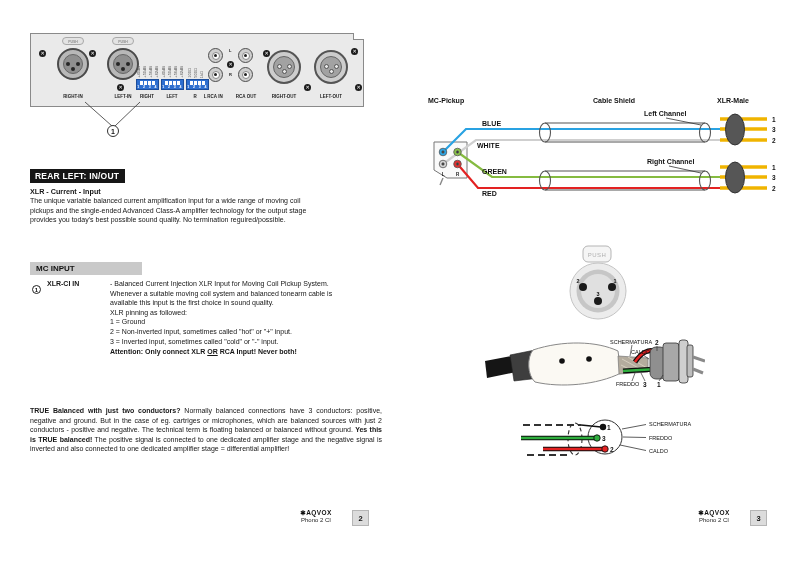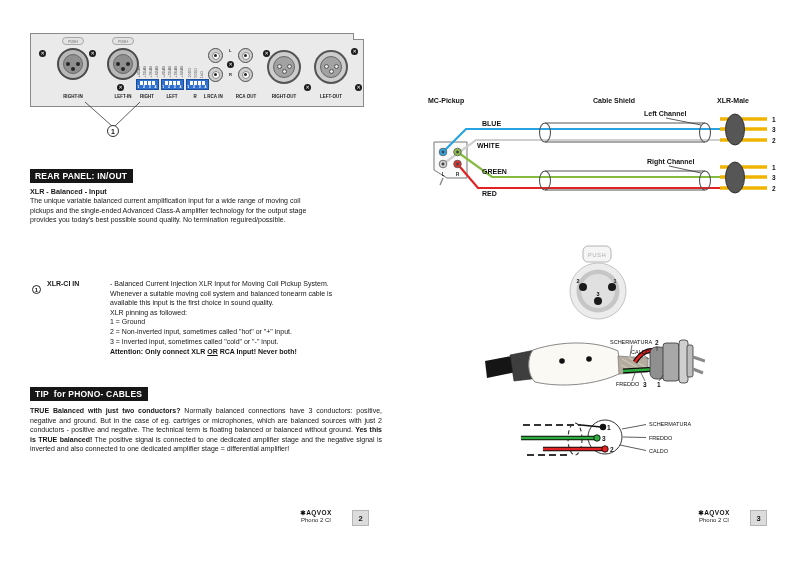--- a/index.html
+++ b/index.html
@@ -195,43 +195,43 @@
     </div>
 
     <svg class="abs" style="left:60px;top:100px" width="90" height="40" viewBox="0 0 90 40">
       <line x1="25" y1="2" x2="52" y2="26" stroke="#333" stroke-width="0.8"></line>
       <line x1="80" y1="2" x2="55" y2="26" stroke="#333" stroke-width="0.8"></line>
       <circle cx="53" cy="31" r="5.5" fill="#fff" stroke="#333" stroke-width="1"></circle>
       <text x="53" y="33.7" text-anchor="middle" font-size="7" font-weight="bold" fill="#111">1</text>
     </svg>
 
     <div class="abs" style="left:30px;top:165px">
-      <span class="h-black">REAR PANEL: IN/OUT</span>
-    </div>
-    <div class="abs body-txt bold" style="left:30px;top:187px;font-size:7.2px">XLR - Balanced - Input</div>
+      <span class="h-black">REAR LEFT: IN/OUT</span>
+    </div>
+    <div class="abs body-txt bold" style="left:30px;top:187px;font-size:7.2px">XLR - Current - Input</div>
     <div class="abs body-txt pre" style="left:30px;top:196px;width:352px">The unique variable balanced current amplification input for a wide range of moving coil
 pickups and the single-ended Advanced Class-A amplifier technology for the output stage
 provides you today's best possible sound quality. No termination reguired/possible.</div>
 
+    <div class="abs" style="left:30px;top:257px">
+      <span class="h-gray" style="display:inline-block;width:100px">MC INPUT</span>
+    </div>
     <div class="abs" style="left:32px;top:278px">
       <span class="cnum">1</span>
     </div>
     <div class="abs body-txt bold" style="left:47px;top:279px">XLR-CI IN</div>
     <div class="abs body-txt pre" style="left:110px;top:279px;width:268px">- Balanced Current Injection XLR Input for Moving Coil Pickup System.
 Whenever a suitable moving coil system and balanced tonearm cable is
 available this input is the first choice in sound quality.
 XLR pinning as followed:
 1 = Ground
 2 = Non-inverted input, sometimes called "hot" or "+" input.
 3 = Inverted input, sometimes called "cold" or "-" input.</div>
     <div class="abs body-txt" style="left:110px;top:347px;width:268px"><span style="font-weight: bold;">Attention: Only connect XLR </span><span style="font-weight: bold; text-decoration: underline;">OR</span><span style="font-weight: bold;"> RCA Input! Never both!</span></div>
 
-    <div class="abs" style="left:30px;top:383px">
-      <span class="h-black">TIP  for PHONO- CABLES</span>
-    </div>
     <div class="abs body-txt just" style="left:30px;top:406px;width:352px"><span style="font-weight: bold;">TRUE Balanced with just two conductors?</span><span> Normally balanced connections have 3 conductors: positive, negative and ground. But in the case of eg. cartriges or microphones, which are balanced sources with just 2 conductors - positive and negative. The technical term is floating balanced or balanced without ground. </span><span style="font-weight: bold;">Yes this is TRUE balanced!</span><span> The positive signal is connected to one dedicated amplifier stage and the negative signal is inverted and also connected to one dedicated amplifier stage = differential amplifier!</span></div>
 
     <div class="abs" style="left:285px;top:509px;width:62px">
       <div class="footer-brand"><span>✱</span><span>AQVOX</span></div>
       <div class="footer-model">Phono 2 CI</div>
     </div>
     <div class="pagebox" style="left:352px;top:510px">2</div>
   </div>
 
   <div class="page" style="left:400px">

